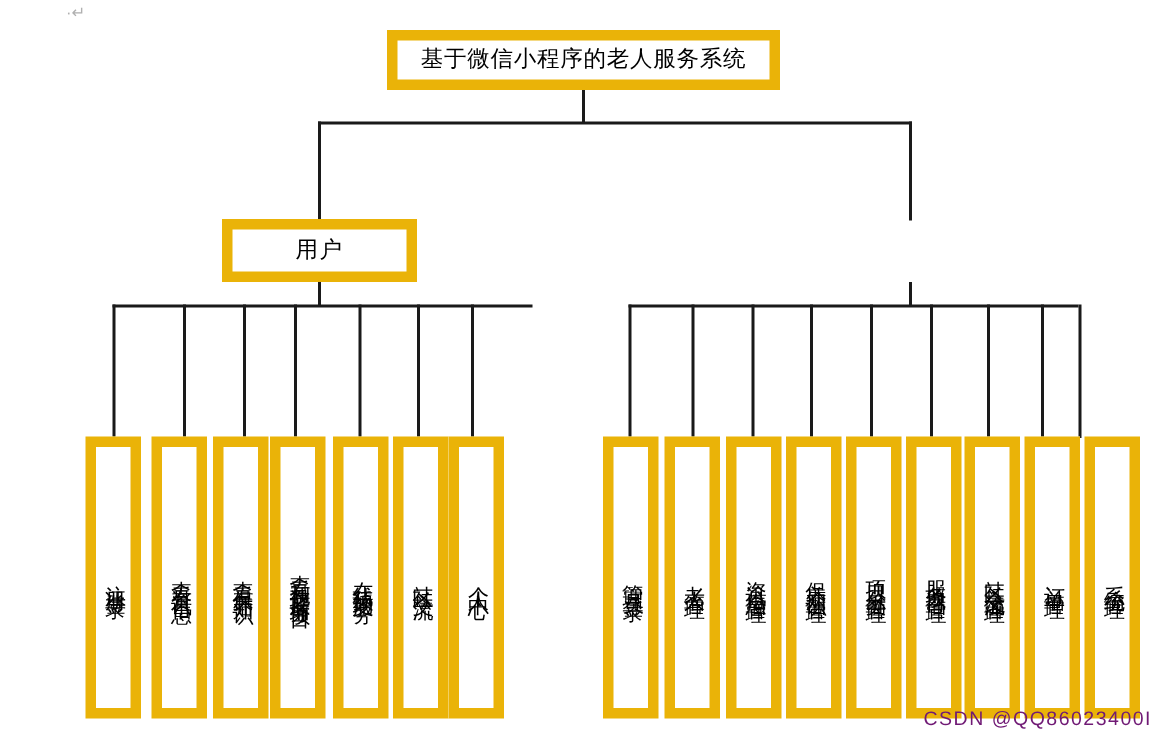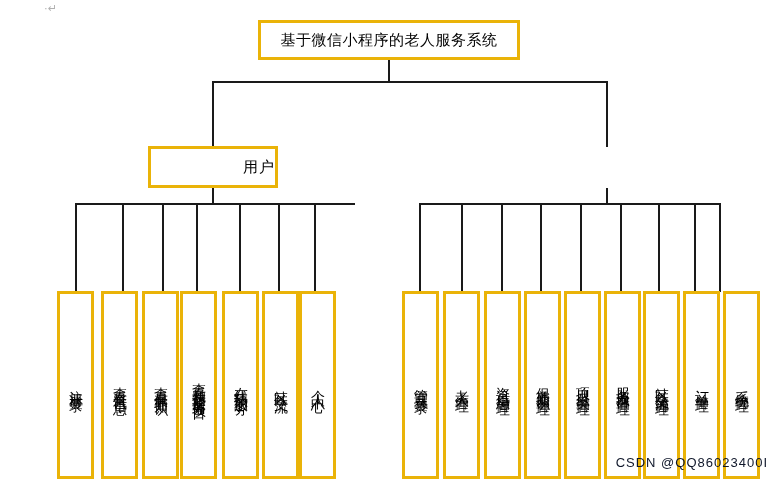--- a/index.html
+++ b/index.html
@@ -13,21 +13,21 @@
     height: 490px;
     background: #ffffff;
     font-family: "Liberation Serif", "DejaVu Serif", serif;
     overflow: hidden;
   }
   
   .node {
     position: absolute;
     box-sizing: border-box;
     background: #ffffff;
-    border: 3px solid #eab308;
+    border: 7px solid #eab308;
     display: flex;
     align-items: center;
     justify-content: center;
     color: #000000;
     z-index: 3;
   }
   .node-label {
     display: block;
     text-align: center;
     line-height: 1.08;
@@ -41,21 +41,20 @@
     height: 40px;
   }
   #root-node .node-label {
     font-size: 15px;
     letter-spacing: 0.5px;
   }
   
   .level2 {
     width: 130px;
     height: 42px;
-    justify-content: flex-end;
   }
   #node-user { left: 148px; top: 146px; }
   #node-admin { left: 543px; top: 146px; }
   .level2 .node-label {
     font-size: 15px;
     letter-spacing: 1px;
   }
   
   .leaf {
     top: 291px;
@@ -78,25 +77,25 @@
     position: absolute;
     background: #1a1a1a;
     z-index: 1;
   }
   .vline { width: 2px; }
   .hline { height: 2px; }
   
   #watermark {
     position: absolute;
     right: 6px;
-    bottom: 20px;
+    bottom: 4px;
     font-family: "Liberation Sans", sans-serif;
     font-size: 13px;
     letter-spacing: 1px;
-    color: #0f172a;
+    color: #701a75;
     z-index: 6;
     white-space: nowrap;
     user-select: none;
   }
   #corner-artifact {
     position: absolute;
     left: 44px;
     top: 2px;
     font-family: "Liberation Sans", sans-serif;
     font-size: 11px;

